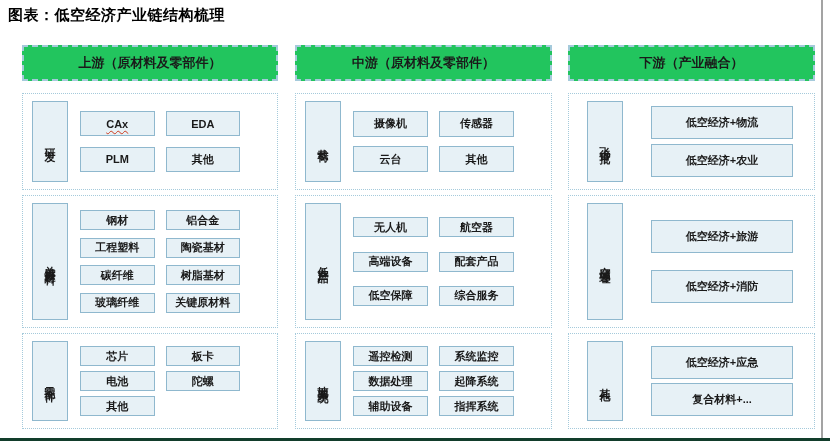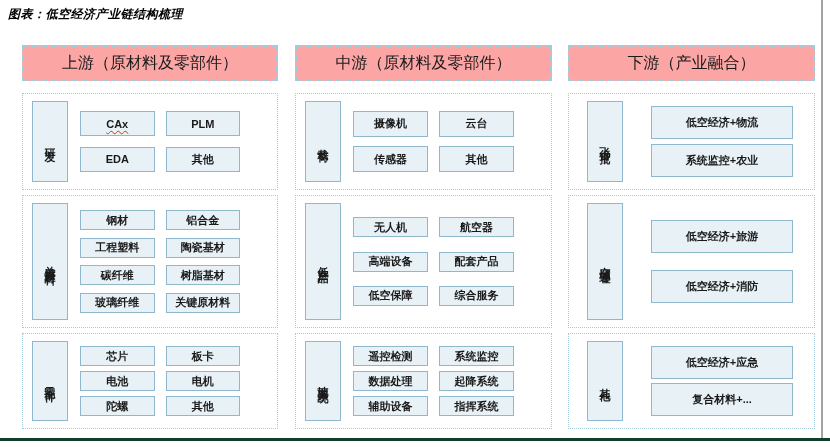--- a/index.html
+++ b/index.html
@@ -10,39 +10,38 @@
     --rule:#123d2b;
     --side:#a3a3a3;
   }
   *{box-sizing:border-box;margin:0;padding:0;}
   html,body{background:#ffffff;}
   .page{
     position:relative;width:830px;height:447px;background:#ffffff;overflow:hidden;
     font-family:"Liberation Sans","DejaVu Sans",sans-serif;color:var(--text);
   }
   .page-title{
-    position:absolute;left:8px;top:6px;font-size:12px;font-weight:bold;color:#000;
+    position:absolute;left:8px;top:6px;font-size:15px;font-weight:bold;color:#000;
     letter-spacing:0.5px;
-    font-style:italic;
   }
   .side-border{
     position:absolute;left:821px;top:0;width:2px;height:440px;background:var(--side);
   }
   .bottom-rule{
     position:absolute;left:0;top:438px;width:830px;height:3px;background:var(--rule);
   }
   .column{position:absolute;top:45px;}
   .column[data-idx="0"]{left:22px;width:256px;}
   .column[data-idx="1"]{left:295px;width:257px;}
   .column[data-idx="2"]{left:568px;width:247px;}
   .col-header{
     height:36px;margin-bottom:12px;
     border:2px dashed var(--dash-border);
     display:flex;align-items:center;justify-content:center;
-    font-size:16px;font-weight:normal;background:#fca5a5;
+    font-size:13px;font-weight:bold;background:#22c55e;
   }
   .section{
     border:1px dotted var(--dash-border);
     display:flex;align-items:stretch;
     padding:7px 9px;margin-bottom:5px;background:#fff;
   }
   .section.s0{height:97px;}
   .section.s1{height:133px;}
   .section.s2{height:96px;}
   .vlabel{
@@ -86,24 +85,24 @@
   <div id="columns-root">
       <div class="column" data-idx="0">
         <div class="col-header">上游（原材料及零部件）</div>
         <div class="section s0">
           <div class="vlabel">研发</div>
           <div class="items cols-2">
             <div class="item">
               <span class="item-text spellcheck">CAx</span>
             </div>
             <div class="item">
+              <span class="item-text">EDA</span>
+            </div>
+            <div class="item">
               <span class="item-text">PLM</span>
-            </div>
-            <div class="item">
-              <span class="item-text">EDA</span>
             </div>
             <div class="item">
               <span class="item-text">其他</span>
             </div>
           </div>
         </div>
         <div class="section s1">
           <div class="vlabel">关键原材料</div>
           <div class="items cols-2">
             <div class="item">
@@ -136,46 +135,43 @@
           <div class="vlabel">零部件</div>
           <div class="items cols-2">
             <div class="item">
               <span class="item-text">芯片</span>
             </div>
             <div class="item">
               <span class="item-text">板卡</span>
             </div>
             <div class="item">
               <span class="item-text">电池</span>
-            </div>
-            <div class="item">
-              <span class="item-text">电机</span>
             </div>
             <div class="item">
               <span class="item-text">陀螺</span>
             </div>
             <div class="item">
               <span class="item-text">其他</span>
             </div>
           </div>
         </div>
       </div>
       <div class="column" data-idx="1">
         <div class="col-header">中游（原材料及零部件）</div>
         <div class="section s0">
           <div class="vlabel">载荷</div>
           <div class="items cols-2">
             <div class="item">
               <span class="item-text">摄像机</span>
             </div>
             <div class="item">
+              <span class="item-text">传感器</span>
+            </div>
+            <div class="item">
               <span class="item-text">云台</span>
-            </div>
-            <div class="item">
-              <span class="item-text">传感器</span>
             </div>
             <div class="item">
               <span class="item-text">其他</span>
             </div>
           </div>
         </div>
         <div class="section s1">
           <div class="vlabel">低空产品</div>
           <div class="items cols-2">
             <div class="item">
@@ -224,21 +220,21 @@
       </div>
       <div class="column" data-idx="2">
         <div class="col-header">下游（产业融合）</div>
         <div class="section s0">
           <div class="vlabel">飞行审批</div>
           <div class="items cols-1">
             <div class="item">
               <span class="item-text">低空经济+物流</span>
             </div>
             <div class="item">
-              <span class="item-text">系统监控+农业</span>
+              <span class="item-text">低空经济+农业</span>
             </div>
           </div>
         </div>
         <div class="section s1">
           <div class="vlabel">空域管理</div>
           <div class="items cols-1">
             <div class="item">
               <span class="item-text">低空经济+旅游</span>
             </div>
             <div class="item">

